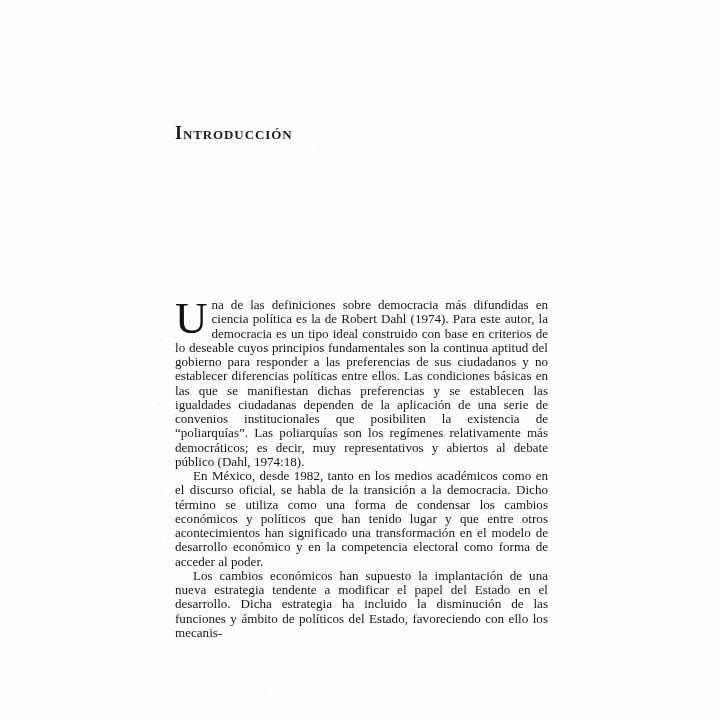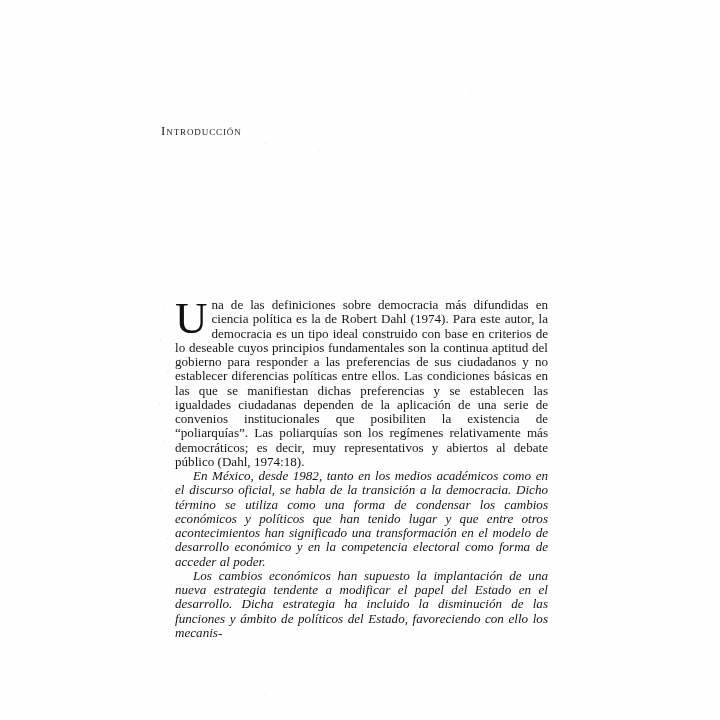--- a/index.html
+++ b/index.html
@@ -46,27 +46,28 @@
   .speck {
     position: absolute;
     background: rgba(0,0,0,.16);
     border-radius: 50%;
     pointer-events: none;
   }
 
   
   .chapter-heading {
     position: absolute;
-    left: 161px;
+    left: 175px;
     top: 123px;
-    font-size: 13px;
+    font-size: 18px;
     letter-spacing: .9px;
     font-variant: small-caps;
     color: #1b1b1b;
     white-space: nowrap;
+    font-weight: bold;
   }
 
   
   .textblock {
     position: absolute;
     left: 175px;
     top: 298px;
     width: 373px;
   }
 
@@ -75,21 +76,20 @@
     font-size: 13.1px;
     line-height: 14.25px;
     text-align: justify;
     text-justify: inter-word;
     color: #161616;
     hyphens: manual;
   }
 
   .para + .para {
     text-indent: 18px;
-    font-style: italic;
   }
 
   
   .dropcap {
     float: left;
     font-size: 45px;
     line-height: 36px;
     padding: 2px 3px 0 0;
     margin: 0 1px 0 0;
     font-family: "Liberation Serif", "DejaVu Serif", serif;

